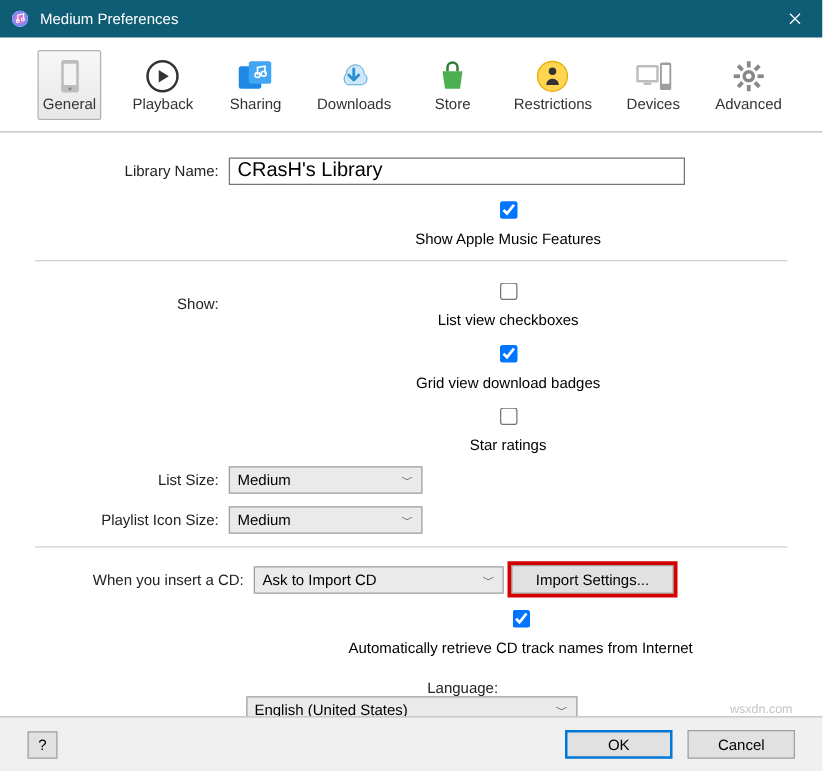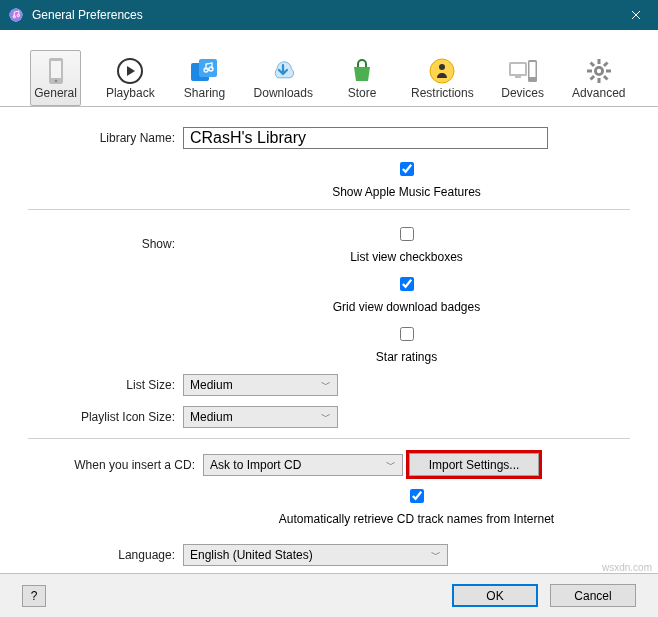--- a/index.html
+++ b/index.html
@@ -24,27 +24,26 @@
   .title-bar .app-icon {
     width: 16px; height: 16px; margin-right: 8px;
     display: flex; align-items: center; justify-content: center;
   }
   .title-bar .title-text { flex: 1; font-size: 12px; }
   .title-bar .close-btn {
     width: 44px; height: 30px; display: flex; align-items: center; justify-content: center;
     margin-right: -8px;
   }
   .toolbar {
-    height: 58px;
+    height: 76px;
     display: flex;
     align-items: center;
     border-bottom: 1px solid #bbb;
     padding: 0 30px;
     gap: 22px;
-    margin-top: 19px;
   }
   .tool-item {
     display: flex; flex-direction: column; align-items: center; justify-content: center;
     min-width: 50px; height: 56px; padding: 2px 6px; font-size: 12px; color: #333;
     cursor: pointer;
   }
   .tool-item .tool-icon { width: 30px; height: 30px; display:flex; align-items:center; justify-content:center; }
   .tool-item.selected {
     background: linear-gradient(#f7f7f7,#e7e7e7);
     border: 1px solid #b0b0b0;
@@ -88,41 +87,41 @@
     padding: 0 22px;
     background: #f0f0f0;
   }
   .bottom-bar .left { display:flex; }
   .bottom-bar .right { display:flex; gap: 12px; }
   .help-btn {
     width: 24px; height: 22px; border: 1px solid #a0a0a0; background: #e1e1e1;
     display:flex; align-items:center; justify-content:center; font-size: 12px;
   }
   .watermark {
-    position: absolute; right: 6px; bottom: 44px; font-size: 10px; color: #c4c4c4;
+    position: absolute; right: 24px; bottom: 44px; font-size: 10px; color: #c4c4c4;
   }
 </style>
 </head>
 <body>
 
 <div class="title-bar">
   <span class="app-icon">
     <svg width="14" height="14" viewBox="0 0 24 24">
         <circle cx="12" cy="12" r="11" fill="#fff"></circle>
         <circle cx="12" cy="12" r="11" fill="url(#g)"></circle>
         <defs>
           <radialGradient id="g">
             <stop offset="0" stop-color="#ff6fb5"></stop>
             <stop offset="1" stop-color="#6f8bff"></stop>
           </radialGradient>
         </defs>
         <path d="M9 17a2 2 0 100-4 2 2 0 000 4zm7-2a2 2 0 100-4 2 2 0 000 4zM9 15V7l8-2v8" stroke="#fff" stroke-width="1.5" fill="none"></path>
       </svg>
   </span>
-  <span class="title-text">General Preferences</span>
+  <span class="title-text">Medium Preferences</span>
   <div class="close-btn">
     <svg width="10" height="10" viewBox="0 0 10 10">
         <path d="M1 1l8 8M9 1l-8 8" stroke="#fff" stroke-width="1"></path>
       </svg>
   </div>
 </div>
 
 <div class="toolbar">
   <div class="tool-item selected">
     <span class="tool-icon">
@@ -291,21 +290,21 @@
   </div>
 
   <div class="row">
     <div class="label" style="width:175px;"></div>
     <div class="ctrl chk">
       <input type="checkbox" checked="" style="">
       <span>Automatically retrieve CD track names from Internet</span>
     </div>
   </div>
 
-  <div class="row" style="margin-top:18px;">
+  <div class="row" style="margin-top:18px;flex-direction:column;">
     <div class="label">Language:</div>
     <div class="ctrl">
       <div class="select wide3">
         <span>English (United States)</span>
         <span class="chev">﹀</span>
       </div>
     </div>
   </div>
 
 </div>

